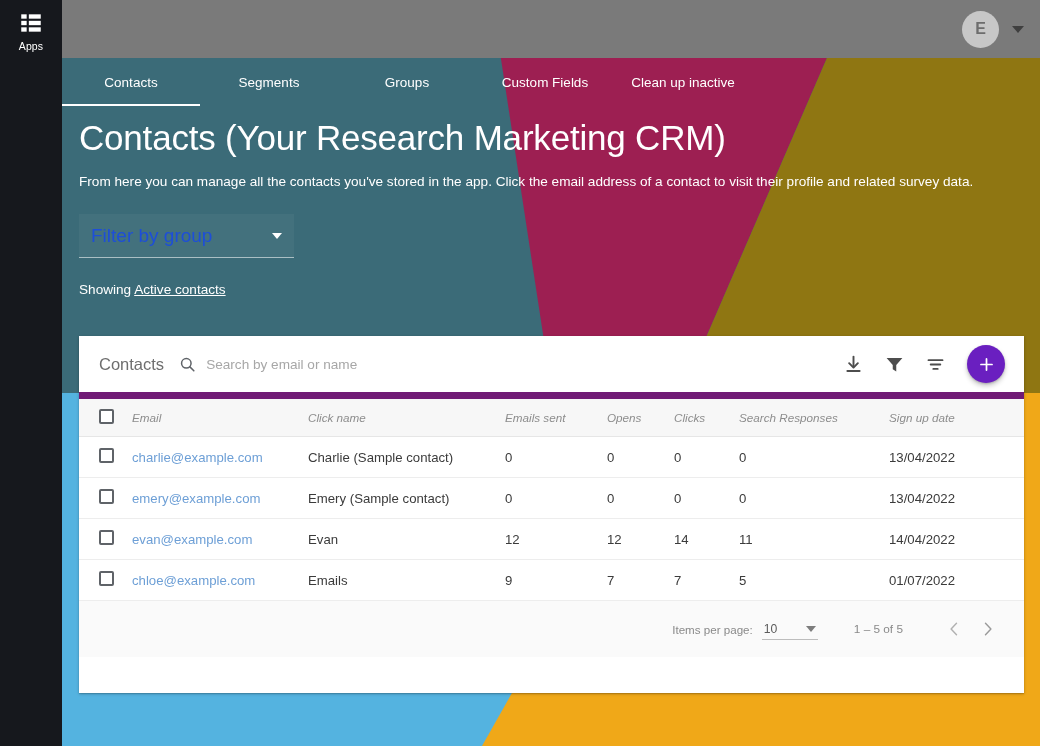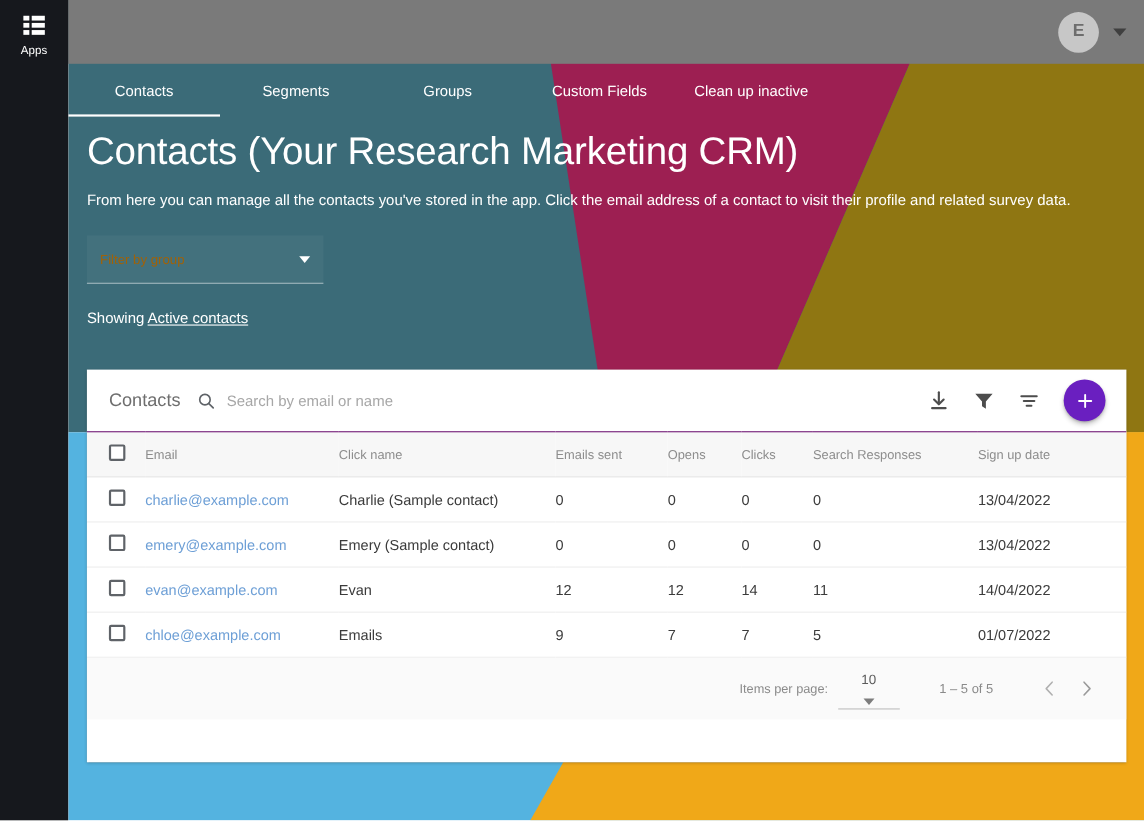--- a/index.html
+++ b/index.html
@@ -69,21 +69,21 @@
   .page-sub { color: #ffffff; font-size: 13.6px; margin-top: 14px; line-height: 1.4; }
 
   
   .filter-wrap { position: absolute; left: 79px; top: 214px; z-index: 20; }
   .select-field {
     width: 215px; height: 44px; background: rgba(255,255,255,0.045);
     border-bottom: 1px solid rgba(255,255,255,0.55);
     display: flex; align-items: center; justify-content: space-between;
     padding: 0 12px 0 12px; cursor: pointer;
   }
-  .select-label { color: #a16207; font-size: 12px; }
+  .select-label { color: #1d4ed8; font-size: 19px; }
   .select-caret {
     width: 0; height: 0;
     border-left: 5px solid transparent; border-right: 5px solid transparent;
     border-top: 6px solid #ffffff;
   }
   .showing-row {
     position: absolute; left: 79px; top: 282px; z-index: 20;
     color: #ffffff; font-size: 13.6px;
   }
   .showing-link { color: #ffffff; text-decoration: underline; cursor: pointer; margin-top: 28px; }
@@ -115,22 +115,22 @@
     display: flex; align-items: center; justify-content: center; cursor: pointer;
     box-shadow: 0 3px 5px rgba(0,0,0,.22), 0 1px 2px rgba(0,0,0,.18);
     margin-left: 1px; flex: none;
   }
 
   
   table { width: 100%; border-collapse: collapse; table-layout: fixed; }
   thead tr { background: #f7f7f7; height: 41px; }
   thead th {
     text-align: left; font-weight: 400; font-size: 11.7px; color: #8d8d8d;
-    border-bottom: 1px solid #e6e6e6; border-top: 1px solid #701a75;
-    padding: 0; vertical-align: middle;
+    border-bottom: 1px solid #e6e6e6; border-top: 7px solid #701a75;
+    padding: 0; vertical-align: middle; font-style: italic;
   }
   tbody tr { height: 41px; border-bottom: 1px solid #ededed; background: #fff; }
   tbody td {
     font-size: 13.2px; color: #3b3b3b; padding: 0; vertical-align: middle;
   }
   .col-chk { width: 53px; padding-left: 20px !important; }
   .col-email { width: 176px; }
   .col-first { width: 197px; }
   .col-sent { width: 102px; }
   .col-opens { width: 67px; }
@@ -147,21 +147,20 @@
   .paginator {
     height: 56px; background: #fafafa; display: flex; align-items: center;
     justify-content: flex-end; padding-right: 19px; gap: 0;
     font-size: 11.6px; color: #8a8a8a;
   }
   .ipp-label { margin-right: 9px; }
   .ipp-select {
     display: flex; align-items: center; gap: 10px; cursor: pointer;
     border-bottom: 1px solid #bdbdbd; padding: 3px 2px; min-width: 56px;
     justify-content: space-between;
-    flex-direction: column;
   }
   .ipp-value { color: #5b5b5b; font-size: 12.2px; }
   .ipp-caret {
     width: 0; height: 0;
     border-left: 5px solid transparent; border-right: 5px solid transparent;
     border-top: 6px solid #7d7d7d;
   }
   .range-label { margin: 0 34px 0 36px; color: #8a8a8a; font-size: 11.8px; }
   .pg-btn { width: 34px; height: 34px; display: flex; align-items: center; justify-content: center; cursor: pointer; }
 </style>

